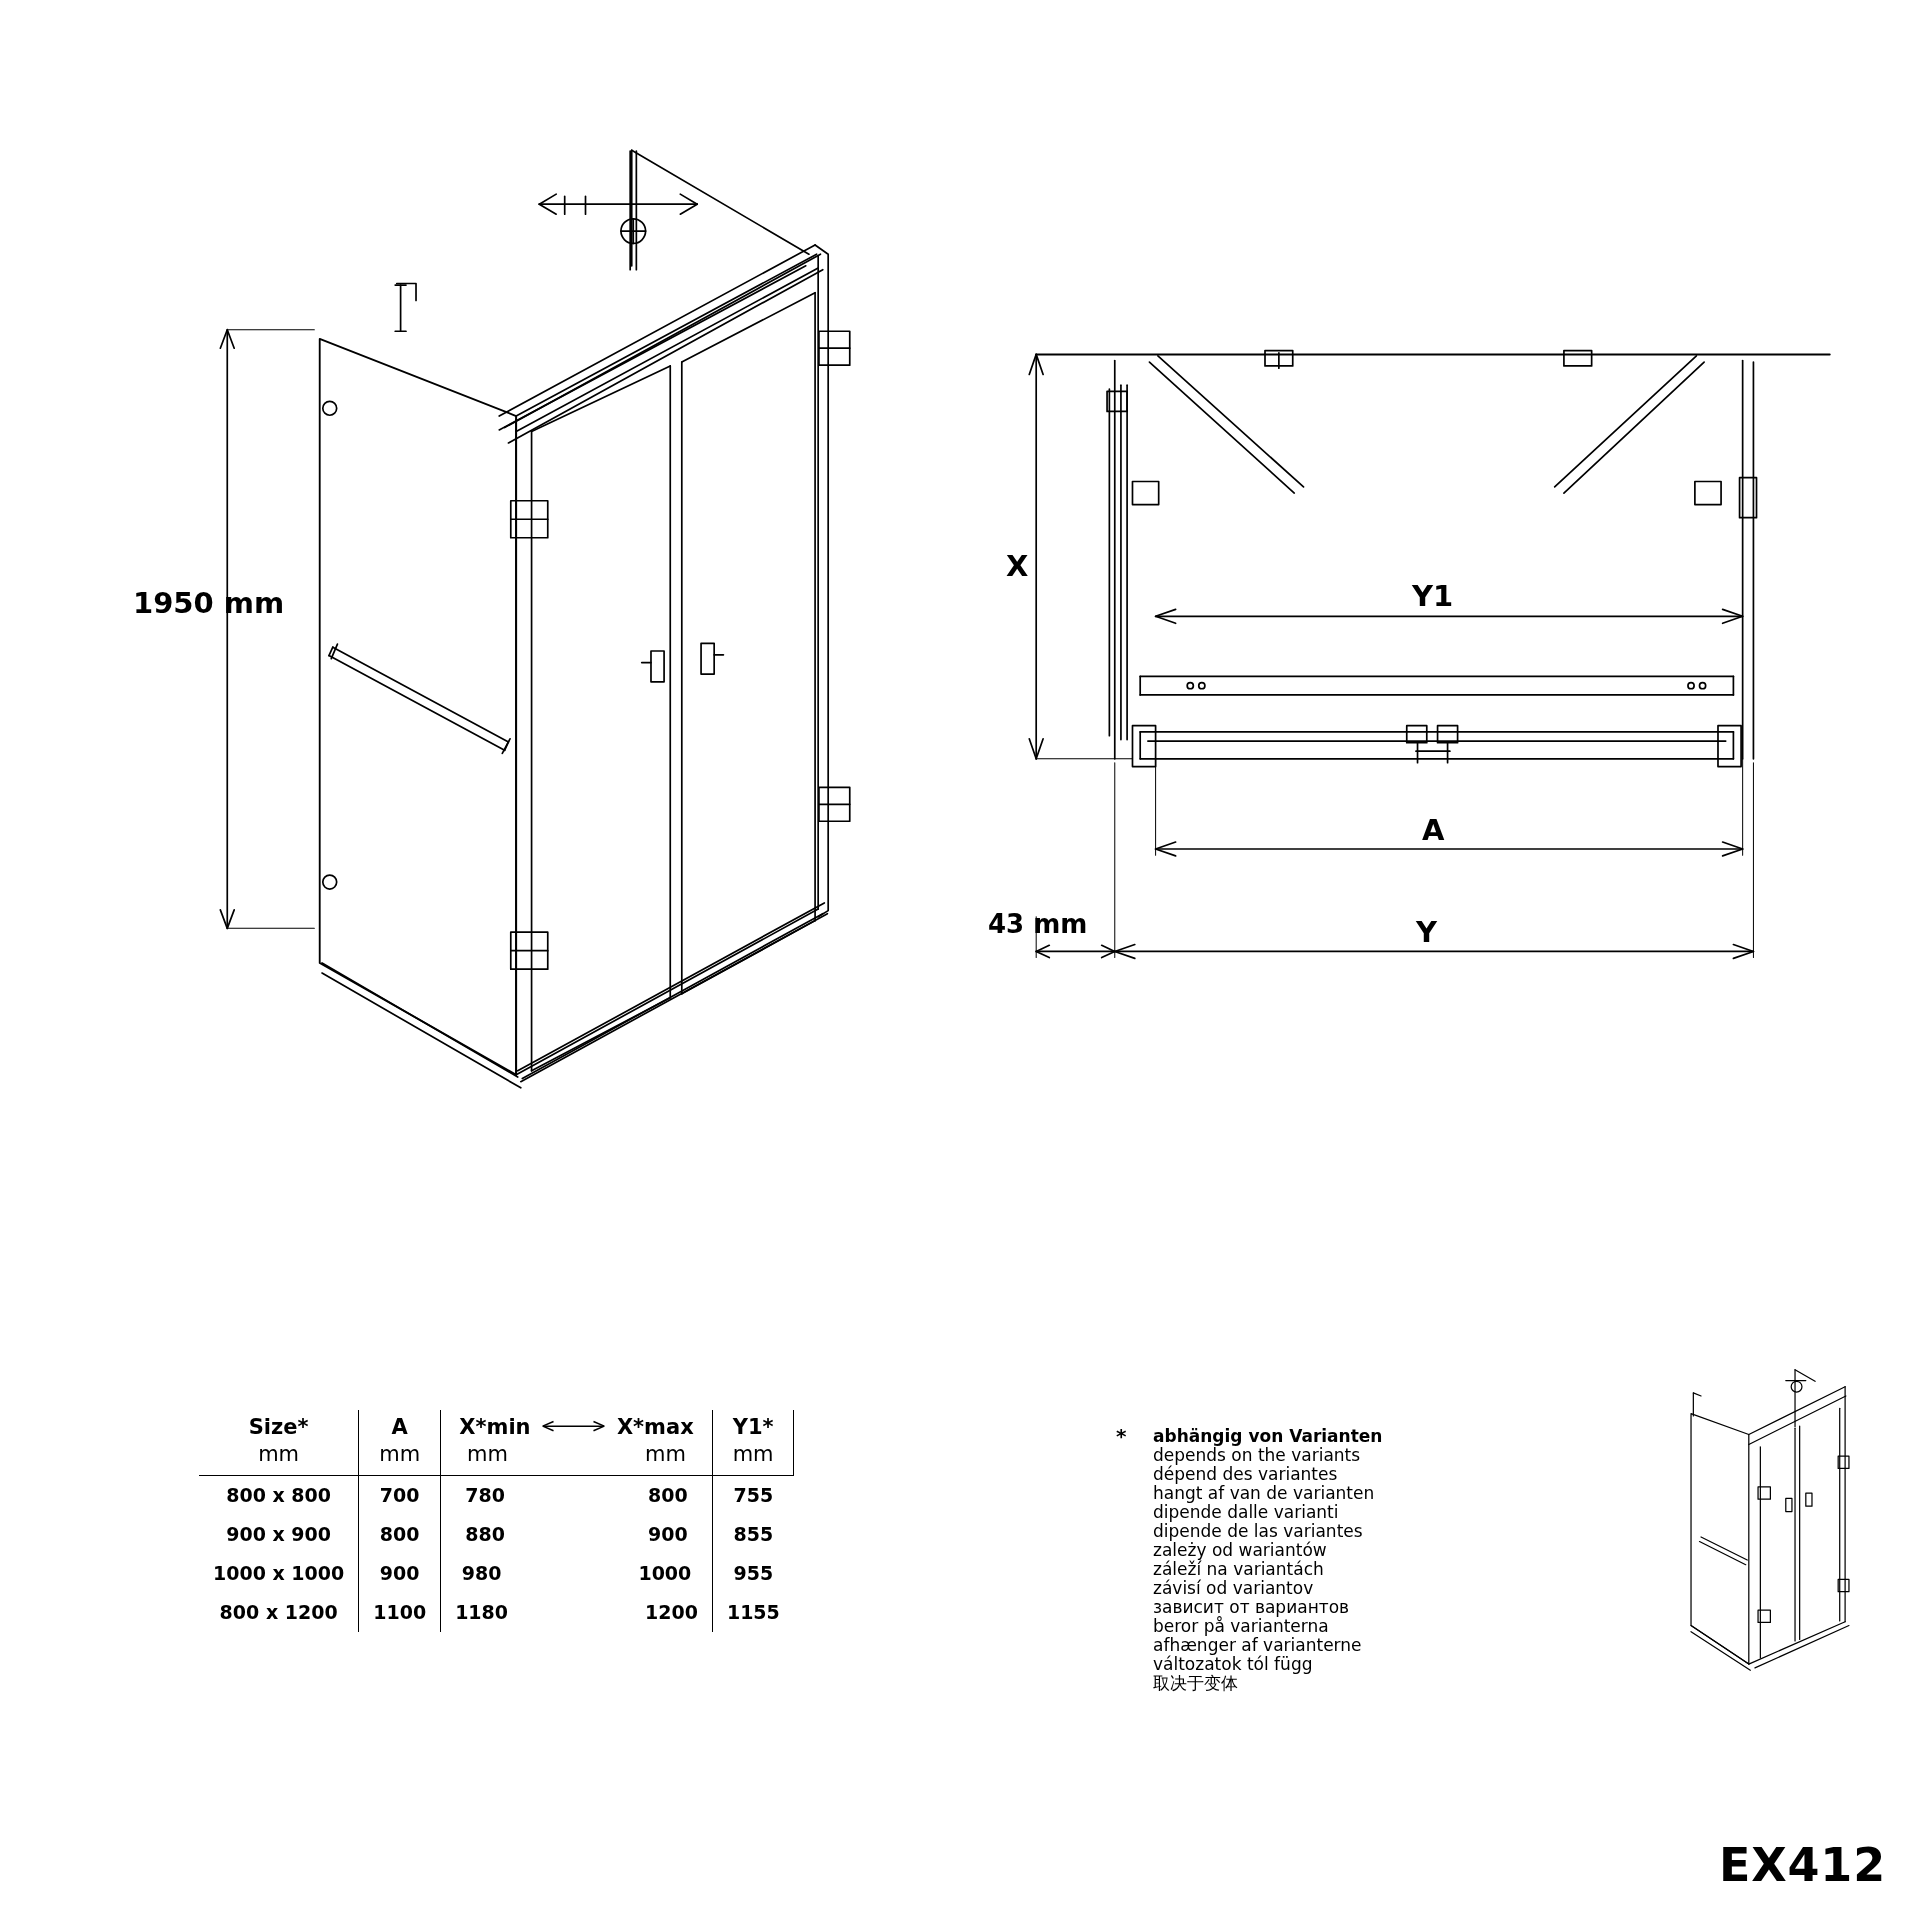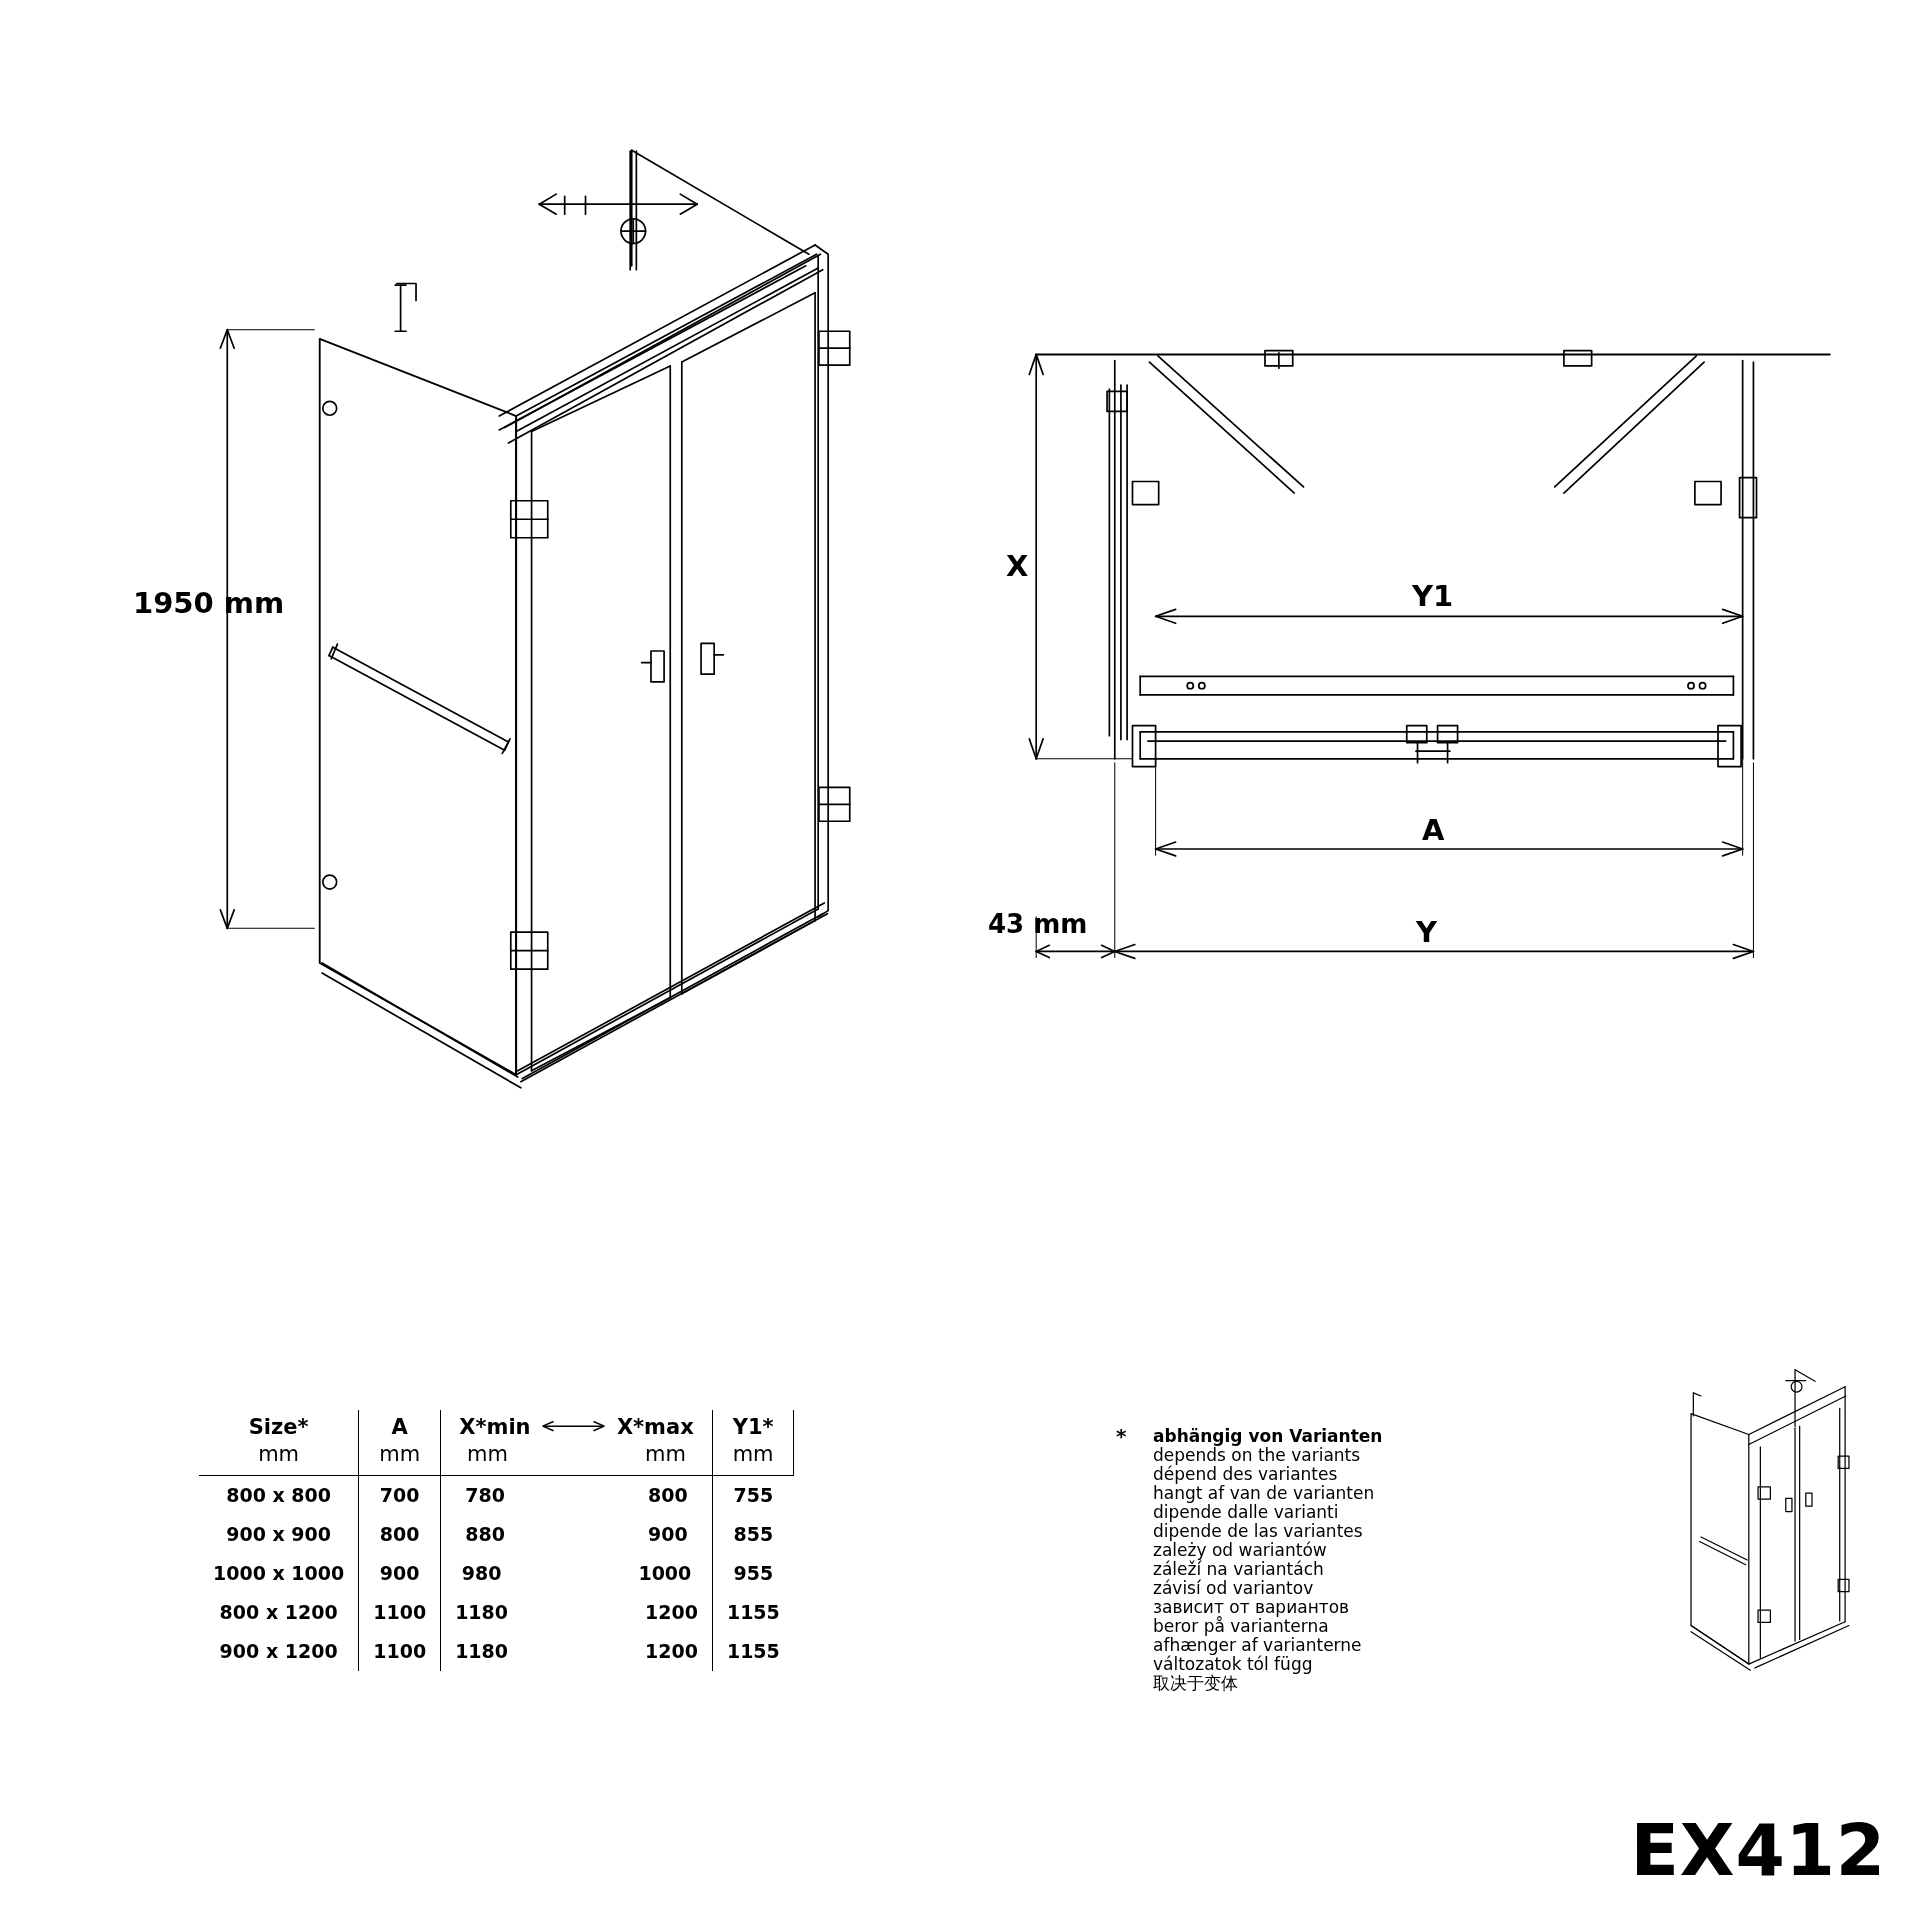--- a/index.html
+++ b/index.html
@@ -53,21 +53,21 @@
     position:absolute;left:0;top:0;font-size:20px;font-weight:bold;
   }
   .legend ul{list-style:none;margin:0;padding:0 0 0 37px;}
   .legend li{white-space:nowrap;}
   .legend li.first{font-weight:bold;}
   
   .model-code{
     position:absolute;
     right:40px; bottom:34px;
     font-family:"DejaVu Sans", sans-serif;
-    font-size:71px;
+    font-size:46px;
     font-weight:bold;
     letter-spacing:0.8px;
   }
 </style>
 </head>
 <body>
 
 <div class="stage">
 
   <svg width="1926" height="1926" viewBox="0 0 2500 2500">
@@ -360,31 +360,20 @@
         <td class="col-div">800 x 1200</td>
         <td class="col-div">1100</td>
         <td>
           <span style="display:inline-flex;gap:137px;">
             <span>1180</span>
             <span>1200</span>
           </span>
         </td>
         <td style="border-left:1.5px solid #000;">1155</td>
       </tr>
-      <tr>
-        <td class="col-div">900 x 1200</td>
-        <td class="col-div">1100</td>
-        <td>
-          <span style="display:inline-flex;gap:137px;">
-            <span>1180</span>
-            <span>1200</span>
-          </span>
-        </td>
-        <td style="border-left:1.5px solid #000;">1155</td>
-      </tr>
     </tbody>
   </table>
 
   <div class="legend">
     <span class="star">*</span>
     <ul>
       <li class="first">abhängig von Varianten</li>
       <li>depends on the variants</li>
       <li>dépend des variantes</li>
       <li>hangt af van de varianten</li>

